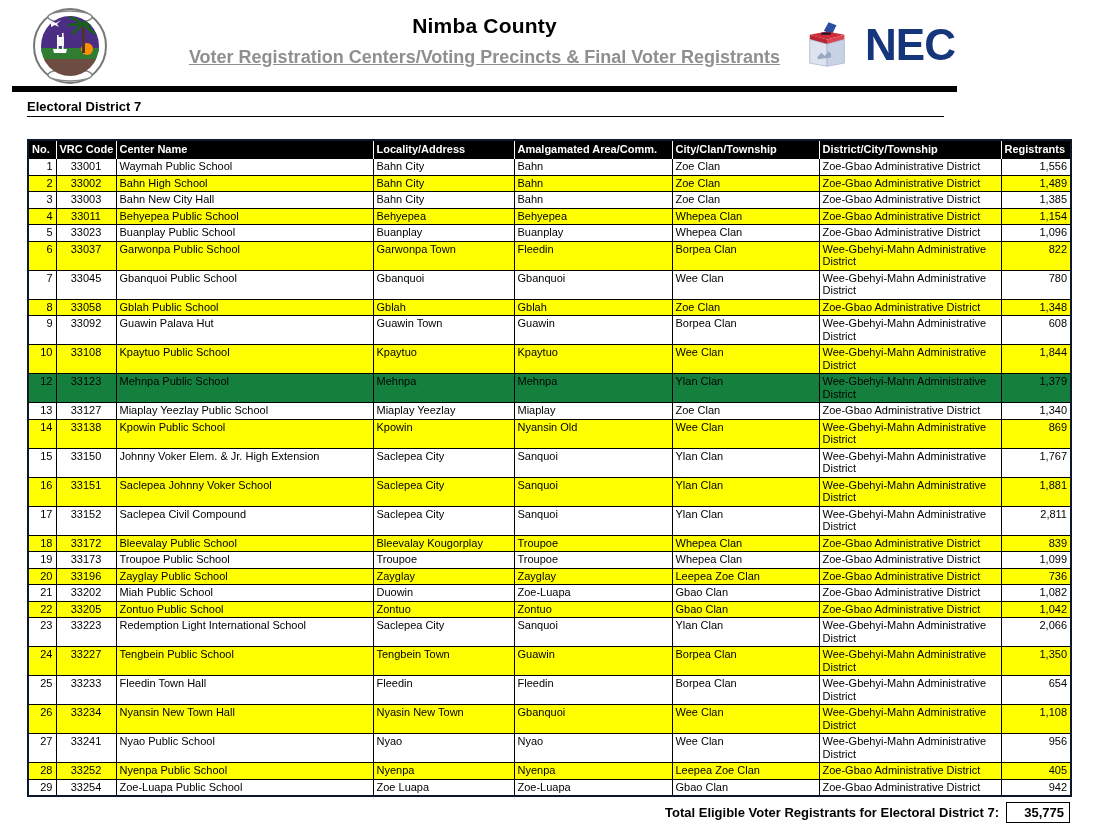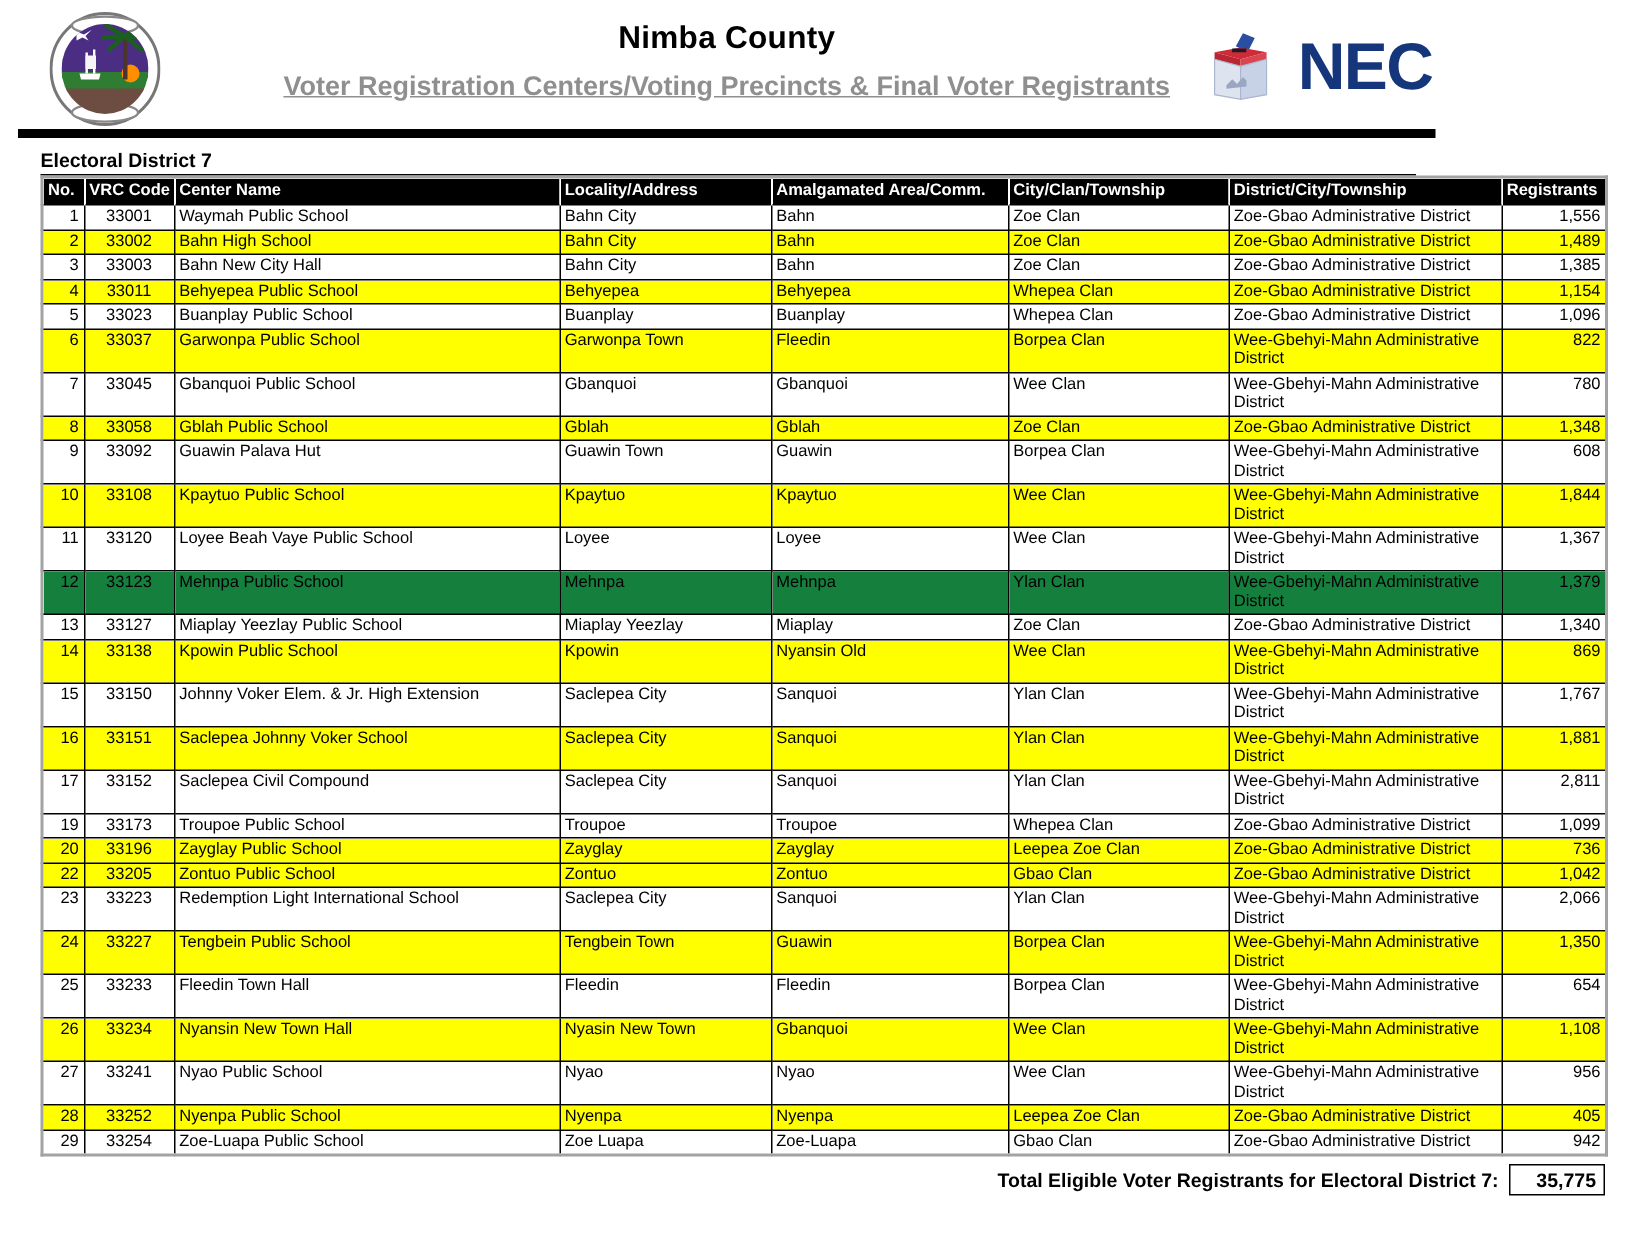--- a/index.html
+++ b/index.html
@@ -26,22 +26,22 @@
   
   .section { position: absolute; left: 27px; right: 25px; top: 99px; }
   .section-title {
     font-size: 13px; font-weight: bold; padding-bottom: 2px;
     border-bottom: 1.5px solid #000;
   }
 
   
   table.vrc {
     border-collapse: collapse; table-layout: fixed;
-    width: 1043px; margin-top: 0;
-    border: 2px solid #a3a3a3;
+    width: 1043px; margin-top: 22px;
+    border: 2px solid #0f172a;
   }
   table.vrc th {
     background: #000; color: #fff;
     font-size: 11px; font-weight: bold; text-align: left;
     padding: 2px 3px 3px 3px;
     border-left: 1.5px solid #fff;
     white-space: nowrap; overflow: hidden;
   }
   table.vrc th:first-child { border-left: none; }
   table.vrc td {
@@ -246,30 +246,20 @@
           <tr style="background: rgb(255, 255, 0);">
             <td class="al-r">10</td>
             <td class="al-c">33108</td>
             <td>Kpaytuo Public School</td>
             <td>Kpaytuo</td>
             <td>Kpaytuo</td>
             <td>Wee Clan</td>
             <td>Wee-Gbehyi-Mahn Administrative District</td>
             <td class="al-r">1,844</td>
           </tr>
-          <tr>
-            <td class="al-r">11</td>
-            <td class="al-c">33120</td>
-            <td>Loyee Beah Vaye Public School</td>
-            <td>Loyee</td>
-            <td>Loyee</td>
-            <td>Wee Clan</td>
-            <td>Wee-Gbehyi-Mahn Administrative District</td>
-            <td class="al-r">1,367</td>
-          </tr>
           <tr style="background: #15803d;">
             <td class="al-r">12</td>
             <td class="al-c">33123</td>
             <td>Mehnpa Public School</td>
             <td>Mehnpa</td>
             <td>Mehnpa</td>
             <td>Ylan Clan</td>
             <td>Wee-Gbehyi-Mahn Administrative District</td>
             <td class="al-r">1,379</td>
           </tr>
@@ -316,40 +306,60 @@
           <tr>
             <td class="al-r">17</td>
             <td class="al-c">33152</td>
             <td>Saclepea Civil Compound</td>
             <td>Saclepea City</td>
             <td>Sanquoi</td>
             <td>Ylan Clan</td>
             <td>Wee-Gbehyi-Mahn Administrative District</td>
             <td class="al-r">2,811</td>
           </tr>
+          <tr style="background: rgb(255, 255, 0);">
+            <td class="al-r">18</td>
+            <td class="al-c">33172</td>
+            <td>Bleevalay Public School</td>
+            <td>Bleevalay Kougorplay</td>
+            <td>Troupoe</td>
+            <td>Whepea Clan</td>
+            <td>Zoe-Gbao Administrative District</td>
+            <td class="al-r">839</td>
+          </tr>
           <tr>
             <td class="al-r">19</td>
             <td class="al-c">33173</td>
             <td>Troupoe Public School</td>
             <td>Troupoe</td>
             <td>Troupoe</td>
             <td>Whepea Clan</td>
             <td>Zoe-Gbao Administrative District</td>
             <td class="al-r">1,099</td>
           </tr>
           <tr style="background: rgb(255, 255, 0);">
             <td class="al-r">20</td>
             <td class="al-c">33196</td>
             <td>Zayglay Public School</td>
             <td>Zayglay</td>
             <td>Zayglay</td>
             <td>Leepea Zoe Clan</td>
             <td>Zoe-Gbao Administrative District</td>
             <td class="al-r">736</td>
           </tr>
+          <tr>
+            <td class="al-r">21</td>
+            <td class="al-c">33202</td>
+            <td>Miah Public School</td>
+            <td>Duowin</td>
+            <td>Zoe-Luapa</td>
+            <td>Gbao Clan</td>
+            <td>Zoe-Gbao Administrative District</td>
+            <td class="al-r">1,082</td>
+          </tr>
           <tr style="background: rgb(255, 255, 0);">
             <td class="al-r">22</td>
             <td class="al-c">33205</td>
             <td>Zontuo Public School</td>
             <td>Zontuo</td>
             <td>Zontuo</td>
             <td>Gbao Clan</td>
             <td>Zoe-Gbao Administrative District</td>
             <td class="al-r">1,042</td>
           </tr>

